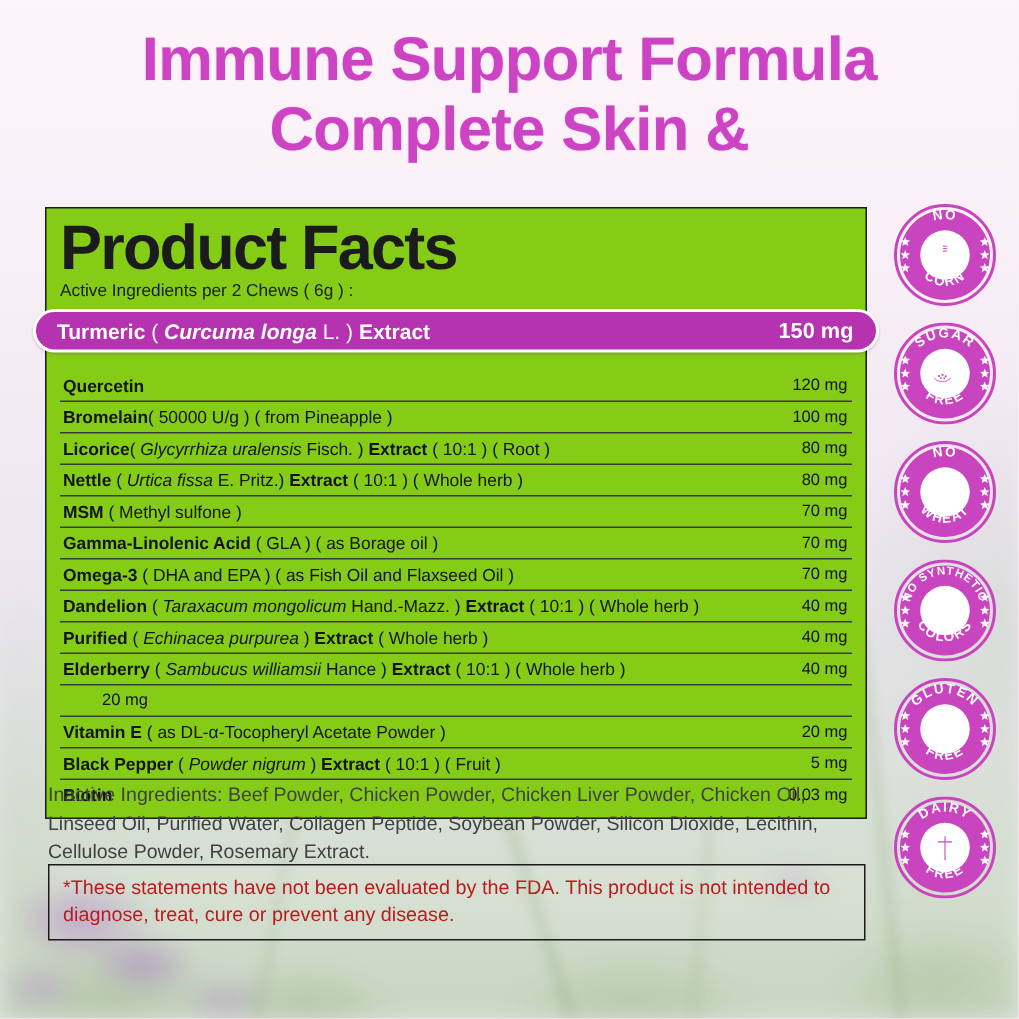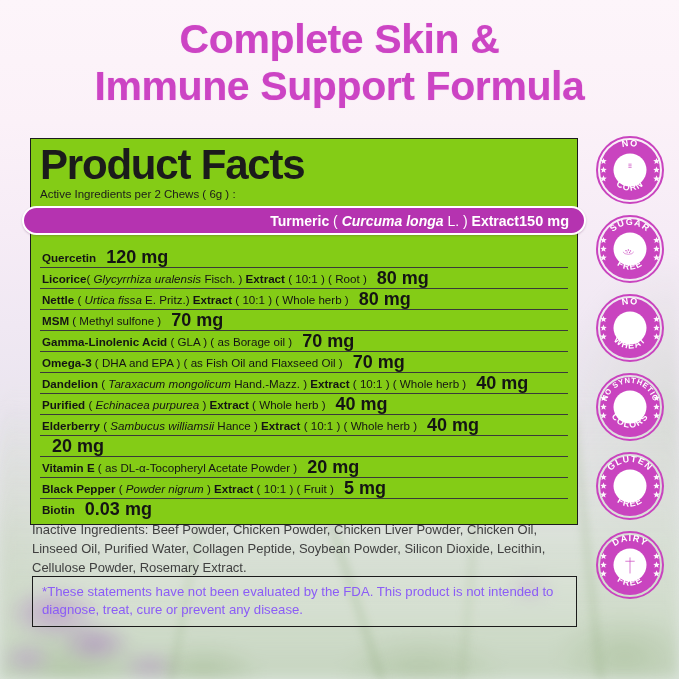--- a/index.html
+++ b/index.html
@@ -122,47 +122,47 @@
     left: 22px;
     top: 206px;
     width: 564px;
     height: 29px;
     background: #b533b0;
     border: 2.4px solid #ffffff;
     border-radius: 15px;
     box-shadow: 0 1px 2px rgba(90,30,90,.25);
     display: flex;
     align-items: center;
-    justify-content: flex-end;
+    justify-content: space-between;
     padding: 0 15px 0 14px;
     color: #ffffff;
     font-size: 14px;
   }
   #highlight-row .hl-name { font-weight: bold; white-space: nowrap; }
   #highlight-row .hl-name i { font-style: italic; font-weight: bold; }
   #highlight-row .hl-name .reg { font-weight: normal; }
   #highlight-row .hl-amount { font-weight: bold; font-size: 14.5px; }
 
   
   #rows-spacer { height: 30px; }
   .ing-row {
     display: flex;
     align-items: center;
-    justify-content: flex-start;
+    justify-content: space-between;
     border-bottom: 1.4px solid #3a3a3a;
     padding: 3.5px 3px 3.5px 2px;
     font-size: 11.6px;
     color: #141414;
     line-height: 13px;
   }
   .ing-row:last-child { border-bottom: none; }
   .ing-name { white-space: nowrap; overflow: hidden; }
   .ing-name b { font-weight: bold; }
   .ing-name i { }
-  .ing-amt { font-weight: bold; white-space: nowrap; padding-left: 10px; font-size: 18px; }
+  .ing-amt { font-weight: normal; white-space: nowrap; padding-left: 10px; font-size: 11px; margin-left: 16px; }
 
   
   #inactive-block {
     position: absolute;
     left: 32px;
     top: 520px;
     width: 545px;
     font-size: 13px;
     line-height: 19px;
     color: #404040;
@@ -171,21 +171,21 @@
   
   #disclaimer-box {
     position: absolute;
     left: 32px;
     top: 576px;
     width: 545px;
     border: 1.6px solid #1b1b1b;
     padding: 6px 9px 7px 9px;
     font-size: 13.2px;
     line-height: 18px;
-    color: #8b5cf6;
+    color: #b91c1c;
     background: rgba(255,255,255,.10);
   }
 
   
   #badge-col {
     position: absolute;
     right: 10px;
     top: 136px;
     width: 78px;
     display: flex;
@@ -211,32 +211,36 @@
 </style>
 </head>
 <body>
 
 <div id="bg-base"></div>
 <div id="bg-side-haze"></div>
 <div id="bg-foliage"></div>
 <div id="bg-stems"></div>
 
 <div id="title-block">
+  <div class="title-line">Immune Support Formula</div>
   <div class="title-line">Complete Skin &amp;</div>
-  <div class="title-line">Immune Support Formula</div>
 </div>
 
 <div id="facts-panel">
   <div id="facts-title">Product Facts</div>
   <div id="serving-line">Active Ingredients per 2 Chews ( 6g ) :</div>
   <div id="rows-spacer"></div>
   <div id="ingredient-rows">
       <div class="ing-row">
         <div class="ing-name"><b>Quercetin</b></div>
         <div class="ing-amt">120 mg</div>
+      </div>
+      <div class="ing-row">
+        <div class="ing-name"><b>Bromelain</b>( 50000 U/g ) ( from Pineapple )</div>
+        <div class="ing-amt">100 mg</div>
       </div>
       <div class="ing-row">
         <div class="ing-name"><b>Licorice</b>( <i>Glycyrrhiza uralensis</i> Fisch. ) <b>Extract</b> ( 10:1 ) ( Root )</div>
         <div class="ing-amt">80 mg</div>
       </div>
       <div class="ing-row">
         <div class="ing-name"><b>Nettle</b> ( <i>Urtica fissa</i> E. Pritz.) <b>Extract</b> ( 10:1 ) ( Whole herb )</div>
         <div class="ing-amt">80 mg</div>
       </div>
       <div class="ing-row">

